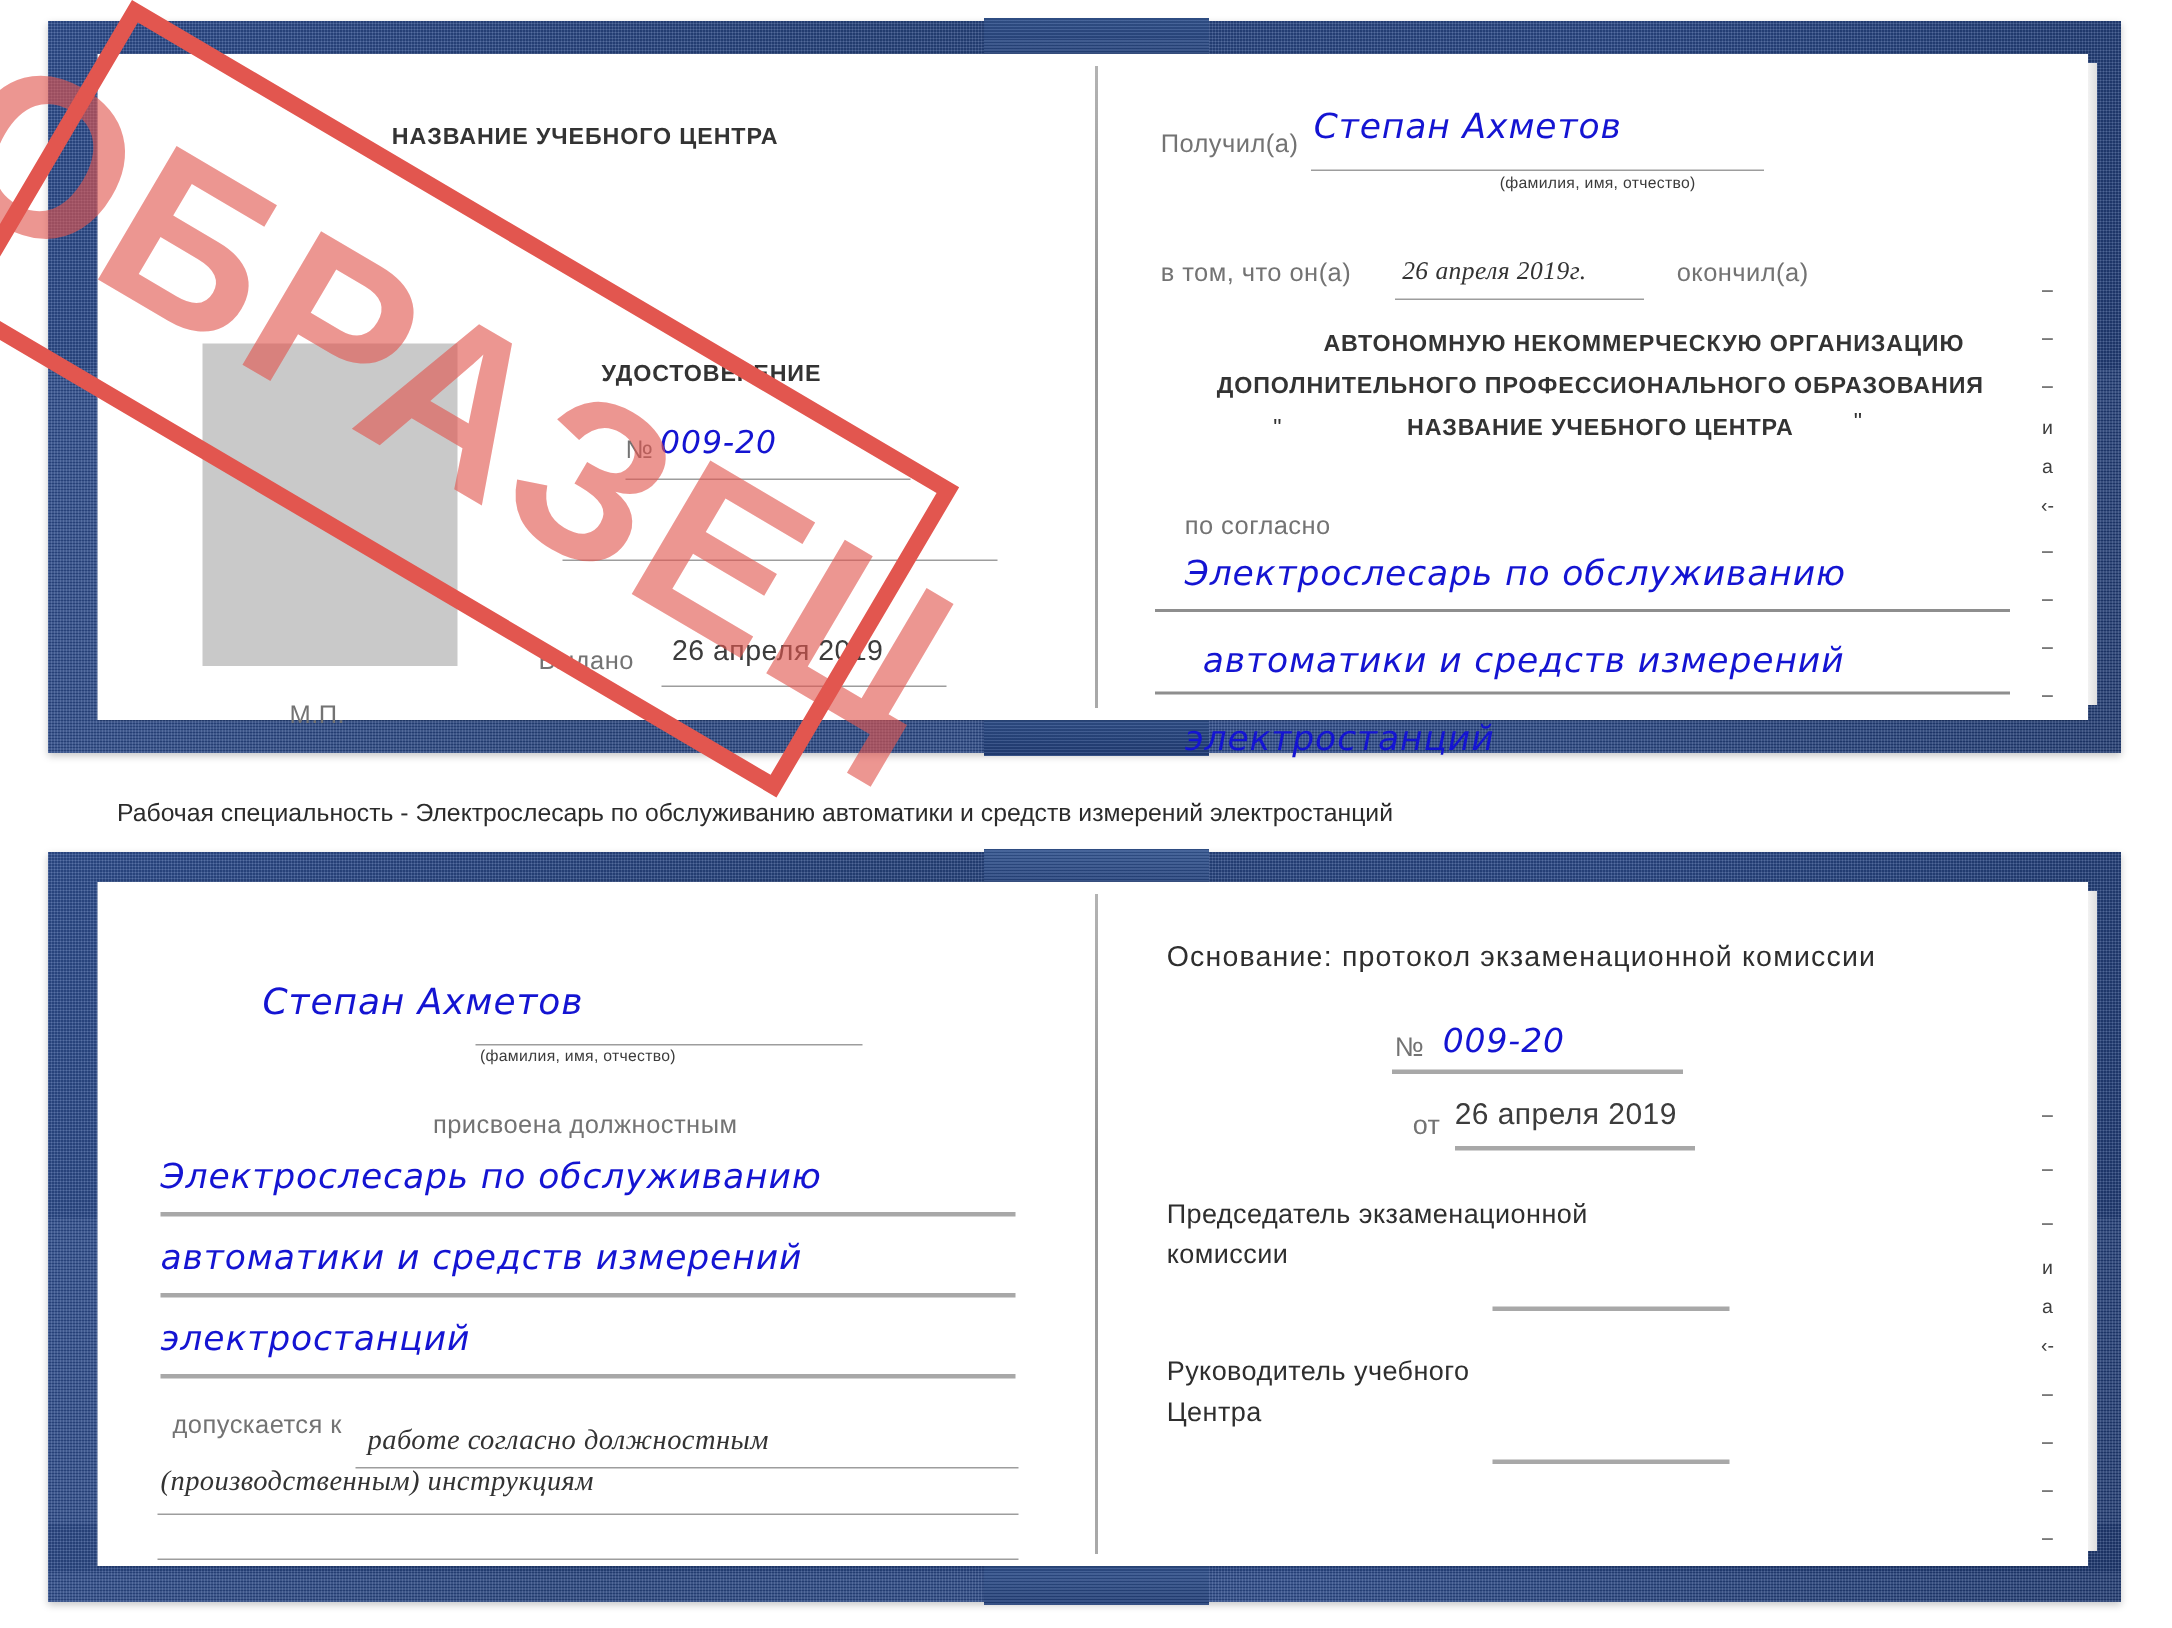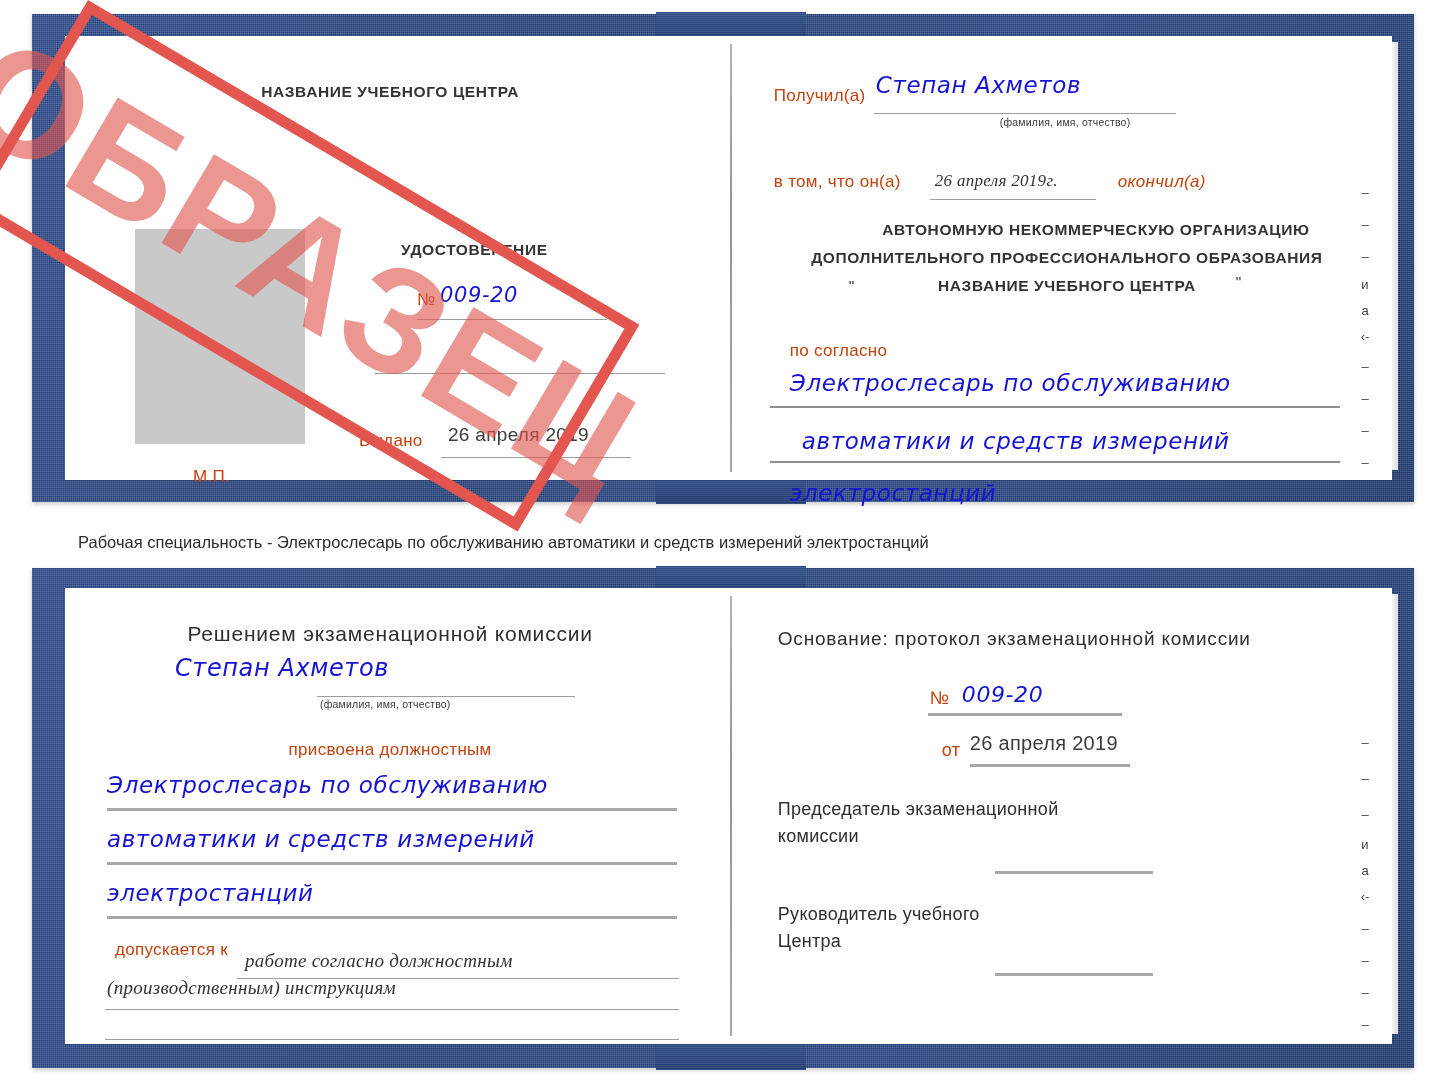--- a/index.html
+++ b/index.html
@@ -70,21 +70,21 @@
   .page-right { right: 0;  width: 49%; }
 
   
   .t {
     position: absolute;
     color: #3a3a3a;
     white-space: nowrap;
     letter-spacing: .3px;
   }
   .caps { font-weight: 700; font-size: 15.5px; color: #333; letter-spacing: .6px; }
-  .lbl  { font-size: 15px; color: #c2410c; }
+  .lbl  { font-size: 15px; color: #737373; }
   .tiny { font-size: 10.5px; color: #3b3b3b; letter-spacing: .2px; }
   .hand {
     color: #1414d2;
     font-family: "DejaVu Sans", sans-serif;
     font-style: italic;
     font-size: 21px;
     letter-spacing: .6px;
   }
   .ital {
     font-family: "Liberation Serif", serif;
@@ -190,21 +190,21 @@
     <div class="page page-right">
 
       <div class="t lbl" style="left:32px; top:50px; font-size:17px;">Получил(а)</div>
       <div class="t hand" style="left:134px; top:36px; font-size:23px;">Степан Ахметов</div>
       <div class="rule thin" style="left:132px; top:77px; width:302px;"></div>
       <div class="t tiny" style="left:258px; top:80px;">(фамилия, имя, отчество)</div>
 
       <div class="t lbl" style="left:32px; top:136px; font-size:17px;">в том, что он(а)</div>
       <div class="t ital" style="left:193px; top:135px;">26 апреля 2019г.</div>
       <div class="rule thin" style="left:188px; top:163px; width:166px;"></div>
-      <div class="t lbl" style="left:376px; top:136px; font-size:17px;font-style:italic;">окончил(а)</div>
+      <div class="t lbl" style="left:376px; top:136px; font-size:17px;">окончил(а)</div>
 
       <div class="t caps" style="left:50%; transform:translateX(-50%); top:185px; font-size:15.5px;margin-left:29px;">АВТОНОМНУЮ НЕКОММЕРЧЕСКУЮ ОРГАНИЗАЦИЮ</div>
       <div class="t caps" style="left:50%; transform:translateX(-50%); top:213px; font-size:15.5px;">ДОПОЛНИТЕЛЬНОГО ПРОФЕССИОНАЛЬНОГО ОБРАЗОВАНИЯ</div>
       <div class="t caps" style="left:107px; top:241px; font-weight:400;">"</div>
       <div class="t caps" style="left:50%; transform:translateX(-50%); top:241px; font-size:15.5px;">НАЗВАНИЕ УЧЕБНОГО ЦЕНТРА</div>
       <div class="t caps" style="left:494px; top:237px; font-weight:400;">"</div>
 
       <div class="t lbl" style="left:48px; top:305px; font-size:17px;">по согласно</div>
 
       <div class="t hand" style="left:48px; top:334px; font-size:23px;">Электрослесарь по обслуживанию</div>
@@ -238,21 +238,20 @@
 
 <div class="book book-bottom">
   <div class="strap" style="left:624px; top:-2px;"></div>
   <div class="strap" style="left:624px; bottom:-2px;"></div>
 
   <div class="pages">
     <div class="fold" style="left:50.1%;"></div>
 
     <div class="page page-left">
 
-      <div class="t" style="left:50%; transform:translateX(-50%); top:34px; font-size:21px; color:#2e2e2e; letter-spacing:.8px;">Решением экзаменационной комиссии</div>
 
       <div class="t hand" style="left:110px; top:66px; font-size:24px;">Степан Ахметов</div>
       <div class="rule thin" style="left:252px; top:108px; width:258px;"></div>
       <div class="t tiny" style="left:255px; top:110px;">(фамилия, имя, отчество)</div>
 
       <div class="t lbl" style="left:50%; transform:translateX(-50%); top:152px; font-size:17px;">присвоена должностным</div>
 
       <div class="t hand" style="left:42px; top:184px; font-size:23px;">Электрослесарь по обслуживанию</div>
       <div class="rule" style="left:42px; top:220px; width:570px; height:3px; background:#a8a8a8;"></div>
 

